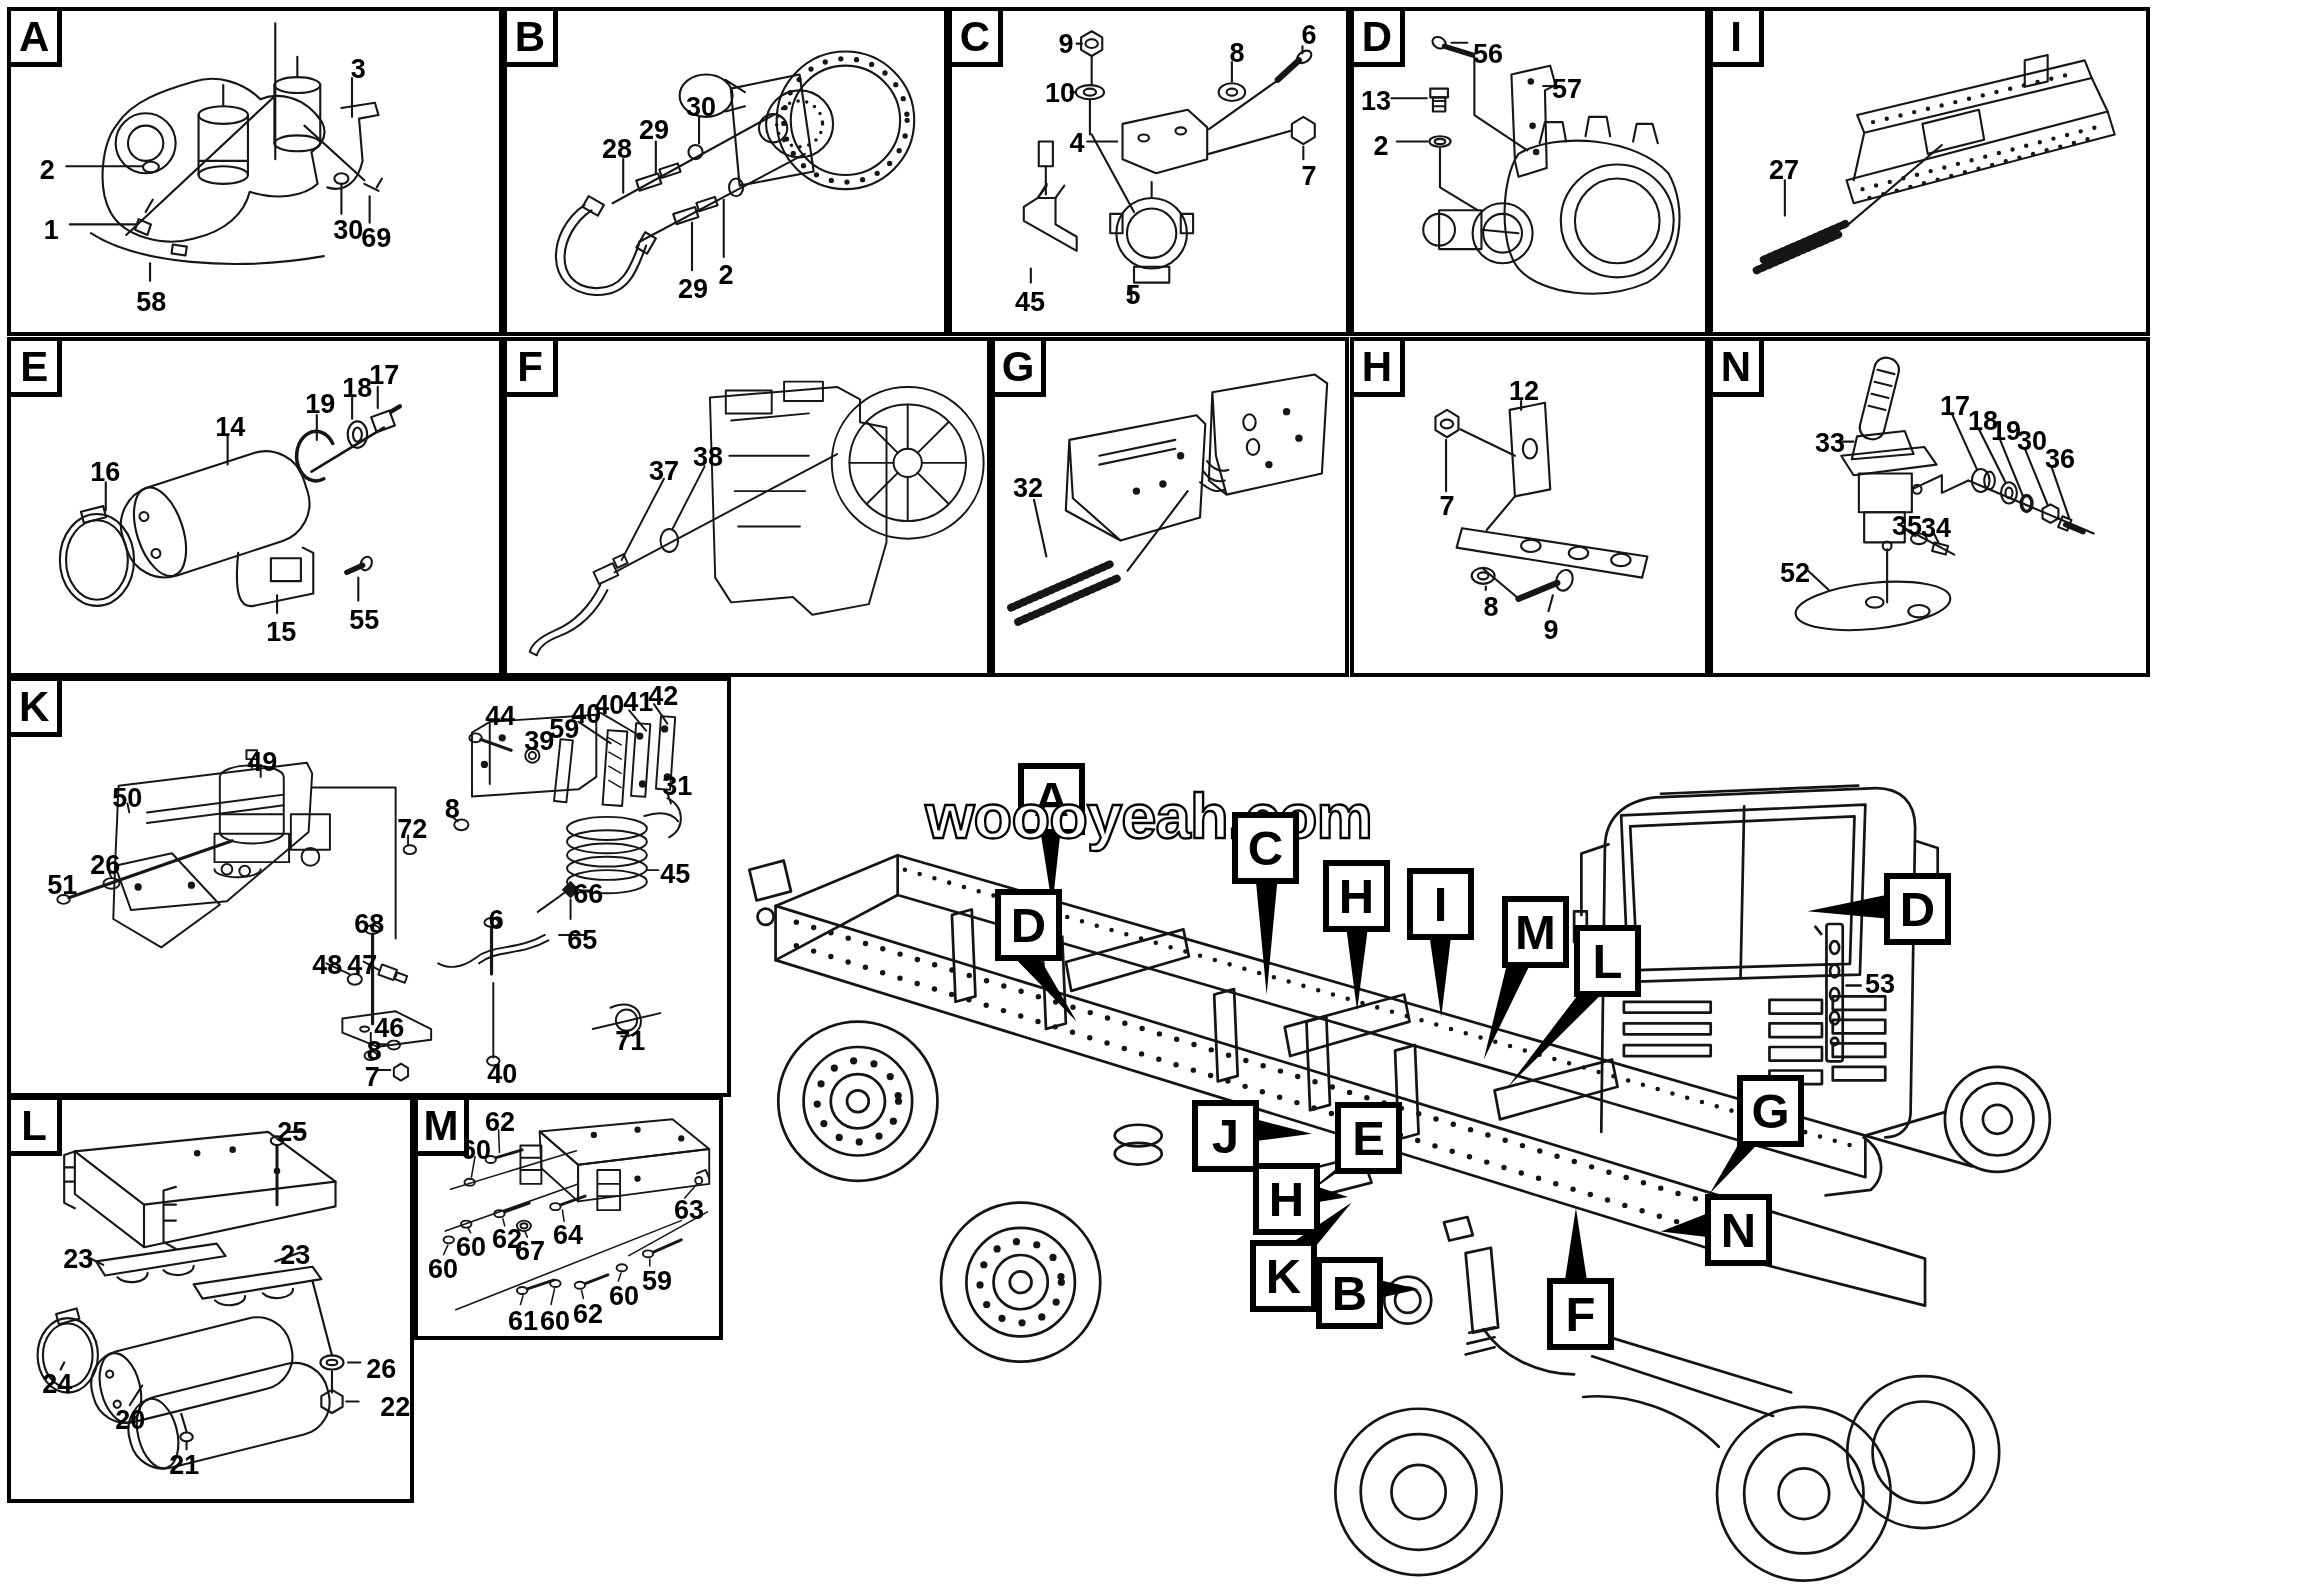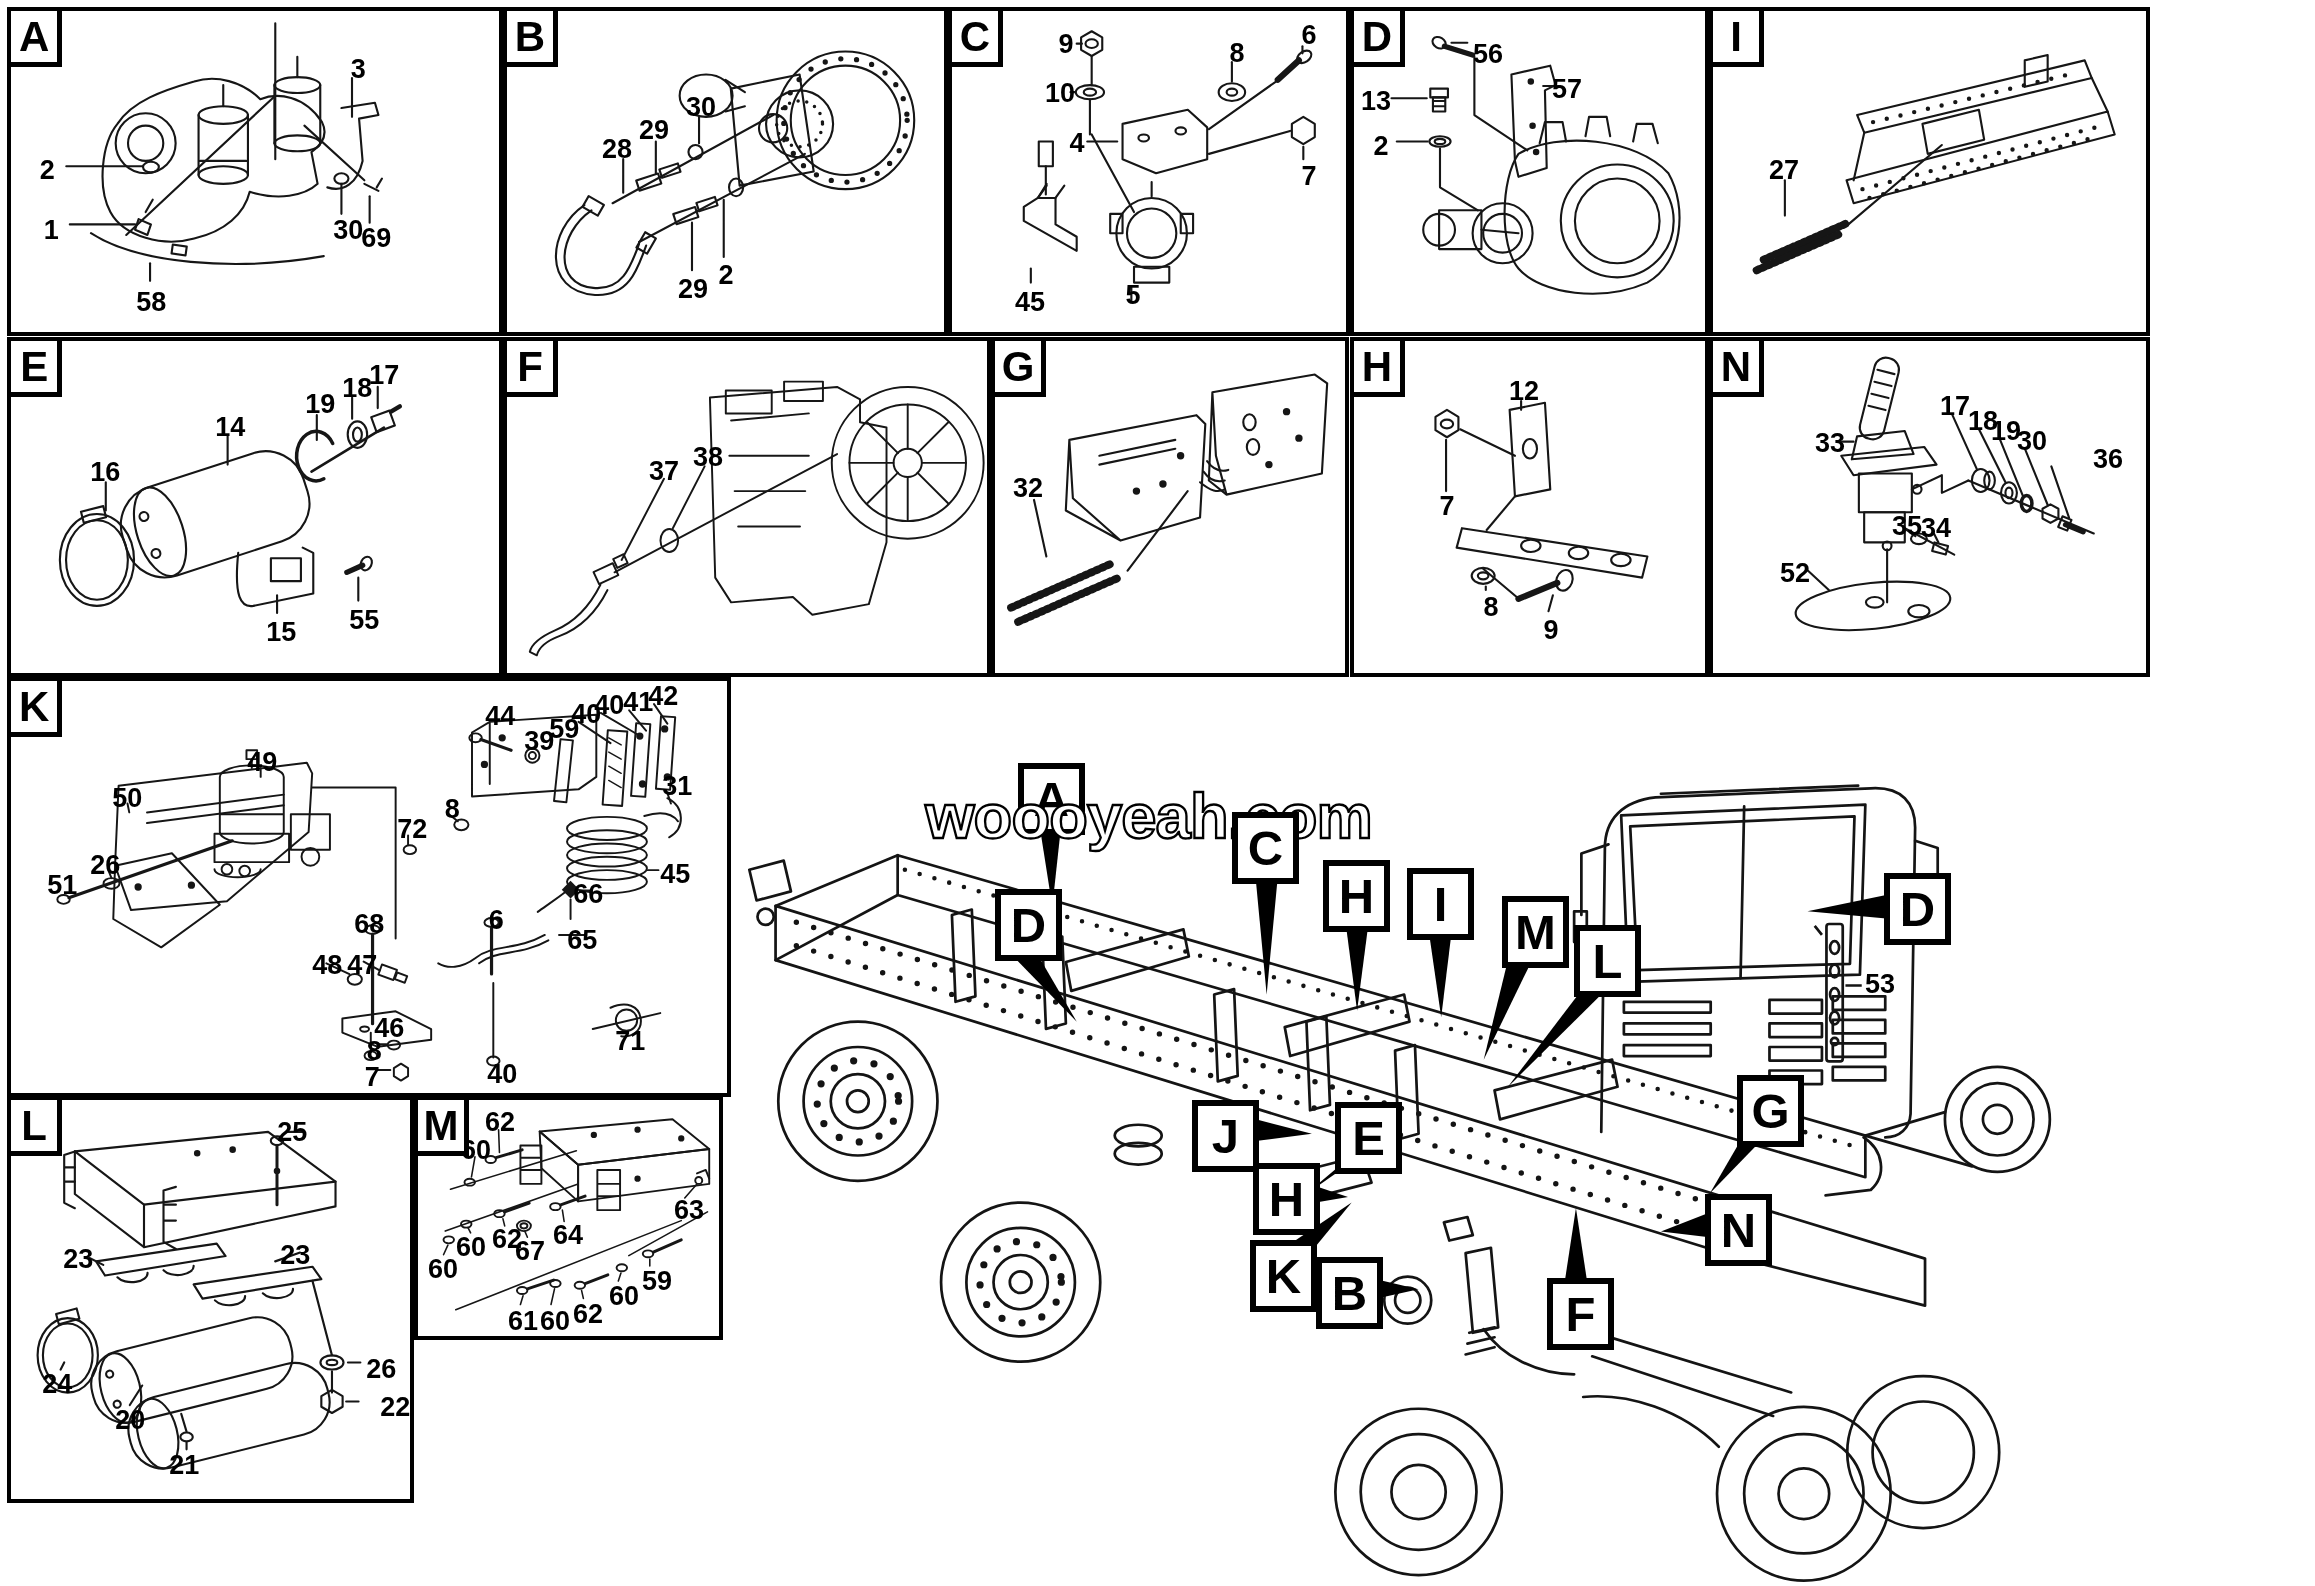--- a/index.html
+++ b/index.html
@@ -393,21 +393,21 @@
     </svg>
     <div class="plabel">
         <span>N</span>
       </div>
     <div class="callouts">
         <span class="co" style="left: 117px; top: 102px;">33</span>
         <span class="co" style="left: 242px; top: 65px;">17</span>
         <span class="co" style="left: 270px; top: 80px;">18</span>
         <span class="co" style="left: 293px; top: 90px;">19</span>
         <span class="co" style="left: 319px; top: 100px;">30</span>
-        <span class="co" style="left: 347px; top: 118px; margin-left: 48px;">36</span>
+        <span class="co" style="left: 347px; top: 118px;">36</span>
         <span class="co" style="left: 194px; top: 185px;">35</span>
         <span class="co" style="left: 223px; top: 187px;">34</span>
         <span class="co" style="left: 82px; top: 232px;">52</span>
       </div>
   </div>
 
   <div class="panel" style="left:7.2px;top:677px;width:724px;height:420px">
     <svg viewBox="0 0 800 464">
       <g stroke="#161616" stroke-width="2.2" fill="none" stroke-linejoin="round" stroke-linecap="round">
         <path d="M118 118 L330 92 L336 104 L332 170 L240 248 L132 258 L114 208 Z"></path>

